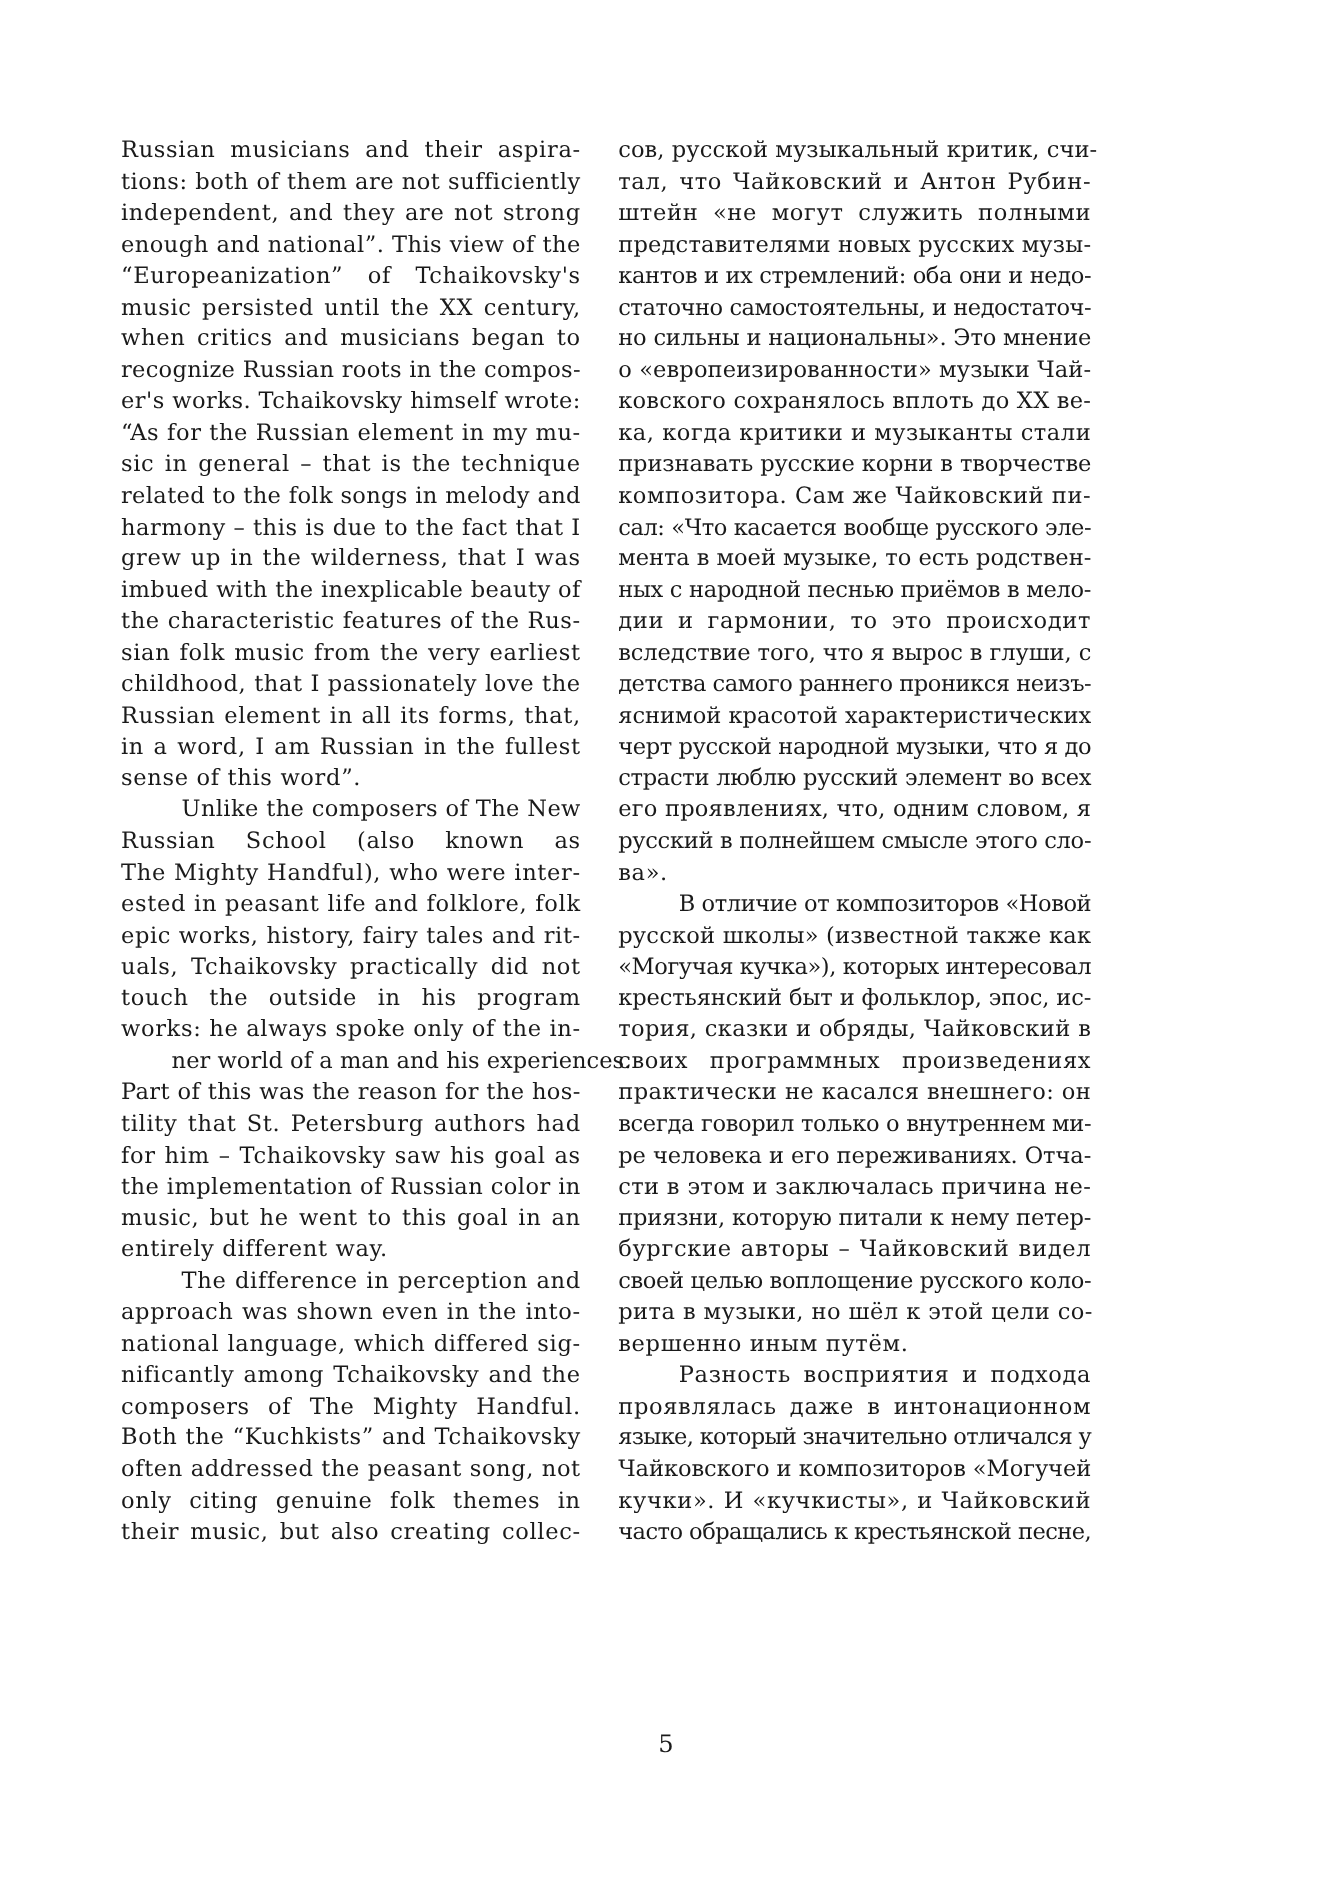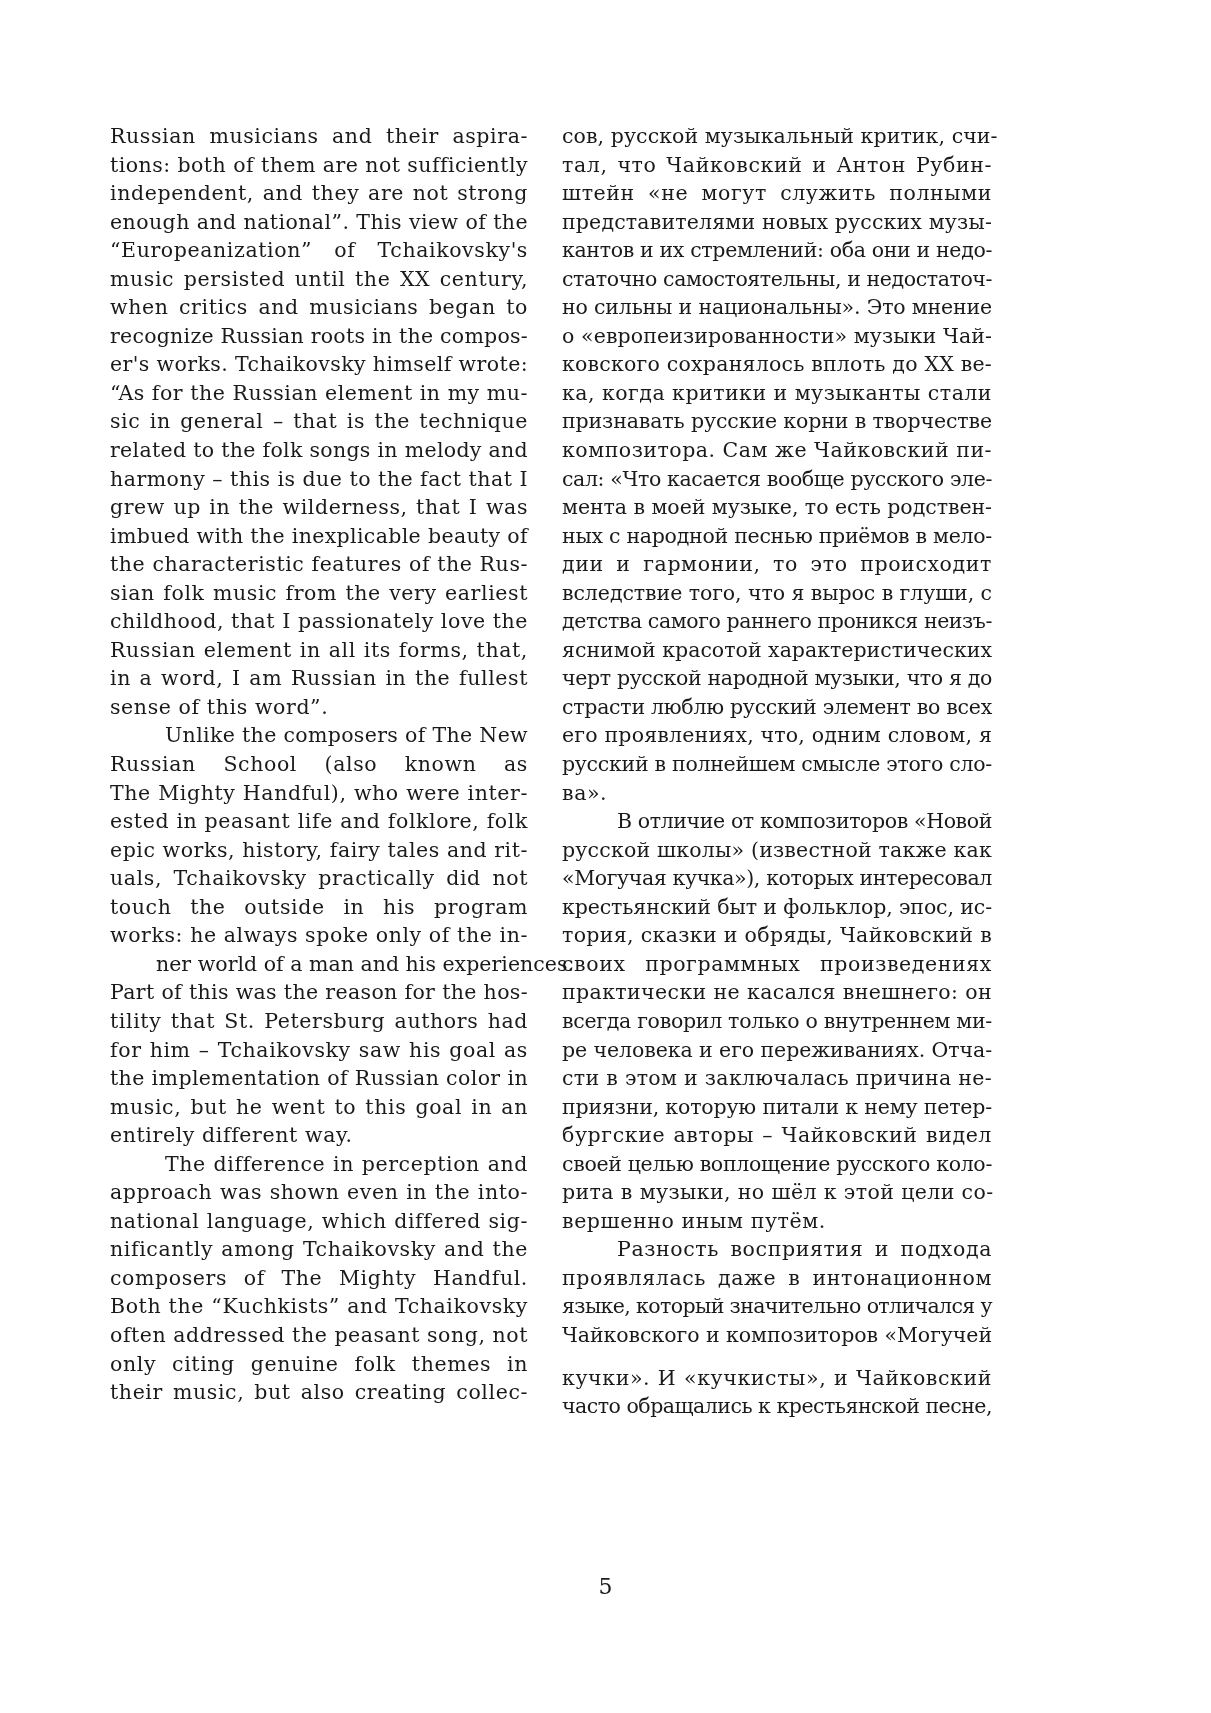--- a/index.html
+++ b/index.html
@@ -124,17 +124,17 @@
       <span class="line" style="white-space: nowrap; letter-spacing: 0.307465px;">сти в этом и заключалась причина не-</span>
       <span class="line" style="white-space: nowrap; letter-spacing: -0.172382px;">приязни, которую питали к нему петер-</span>
       <span class="line" style="white-space: nowrap;">бургские авторы – Чайковский видел</span>
       <span class="line" style="white-space: nowrap; letter-spacing: -0.323564px;">своей целью воплощение русского коло-</span>
       <span class="line" style="white-space: nowrap; letter-spacing: 0.389274px;">рита в музыки, но шёл к этой цели со-</span>
       <span class="line last" style="white-space: nowrap;">вершенно иным путём.</span>
       <span class="line indent" style="white-space: nowrap;">Разность восприятия и подхода</span>
       <span class="line" style="white-space: nowrap;">проявлялась даже в интонационном</span>
       <span class="line" style="white-space: nowrap; letter-spacing: -0.618339px;">языке, который значительно отличался у</span>
       <span class="line" style="white-space: nowrap; letter-spacing: -0.0580357px;">Чайковского и композиторов «Могучей</span>
-      <span class="line" style="white-space: nowrap; margin-top: 14px;">кучки». И «кучкисты», и Чайковский</span>
+      <span class="line" style="white-space: nowrap;">кучки». И «кучкисты», и Чайковский</span>
       <span class="line" style="white-space: nowrap; letter-spacing: -0.499918px;">часто обращались к крестьянской песне,</span>
     </div>
   <div class="page-number">5</div>
 </div>
 
 </body></html>

